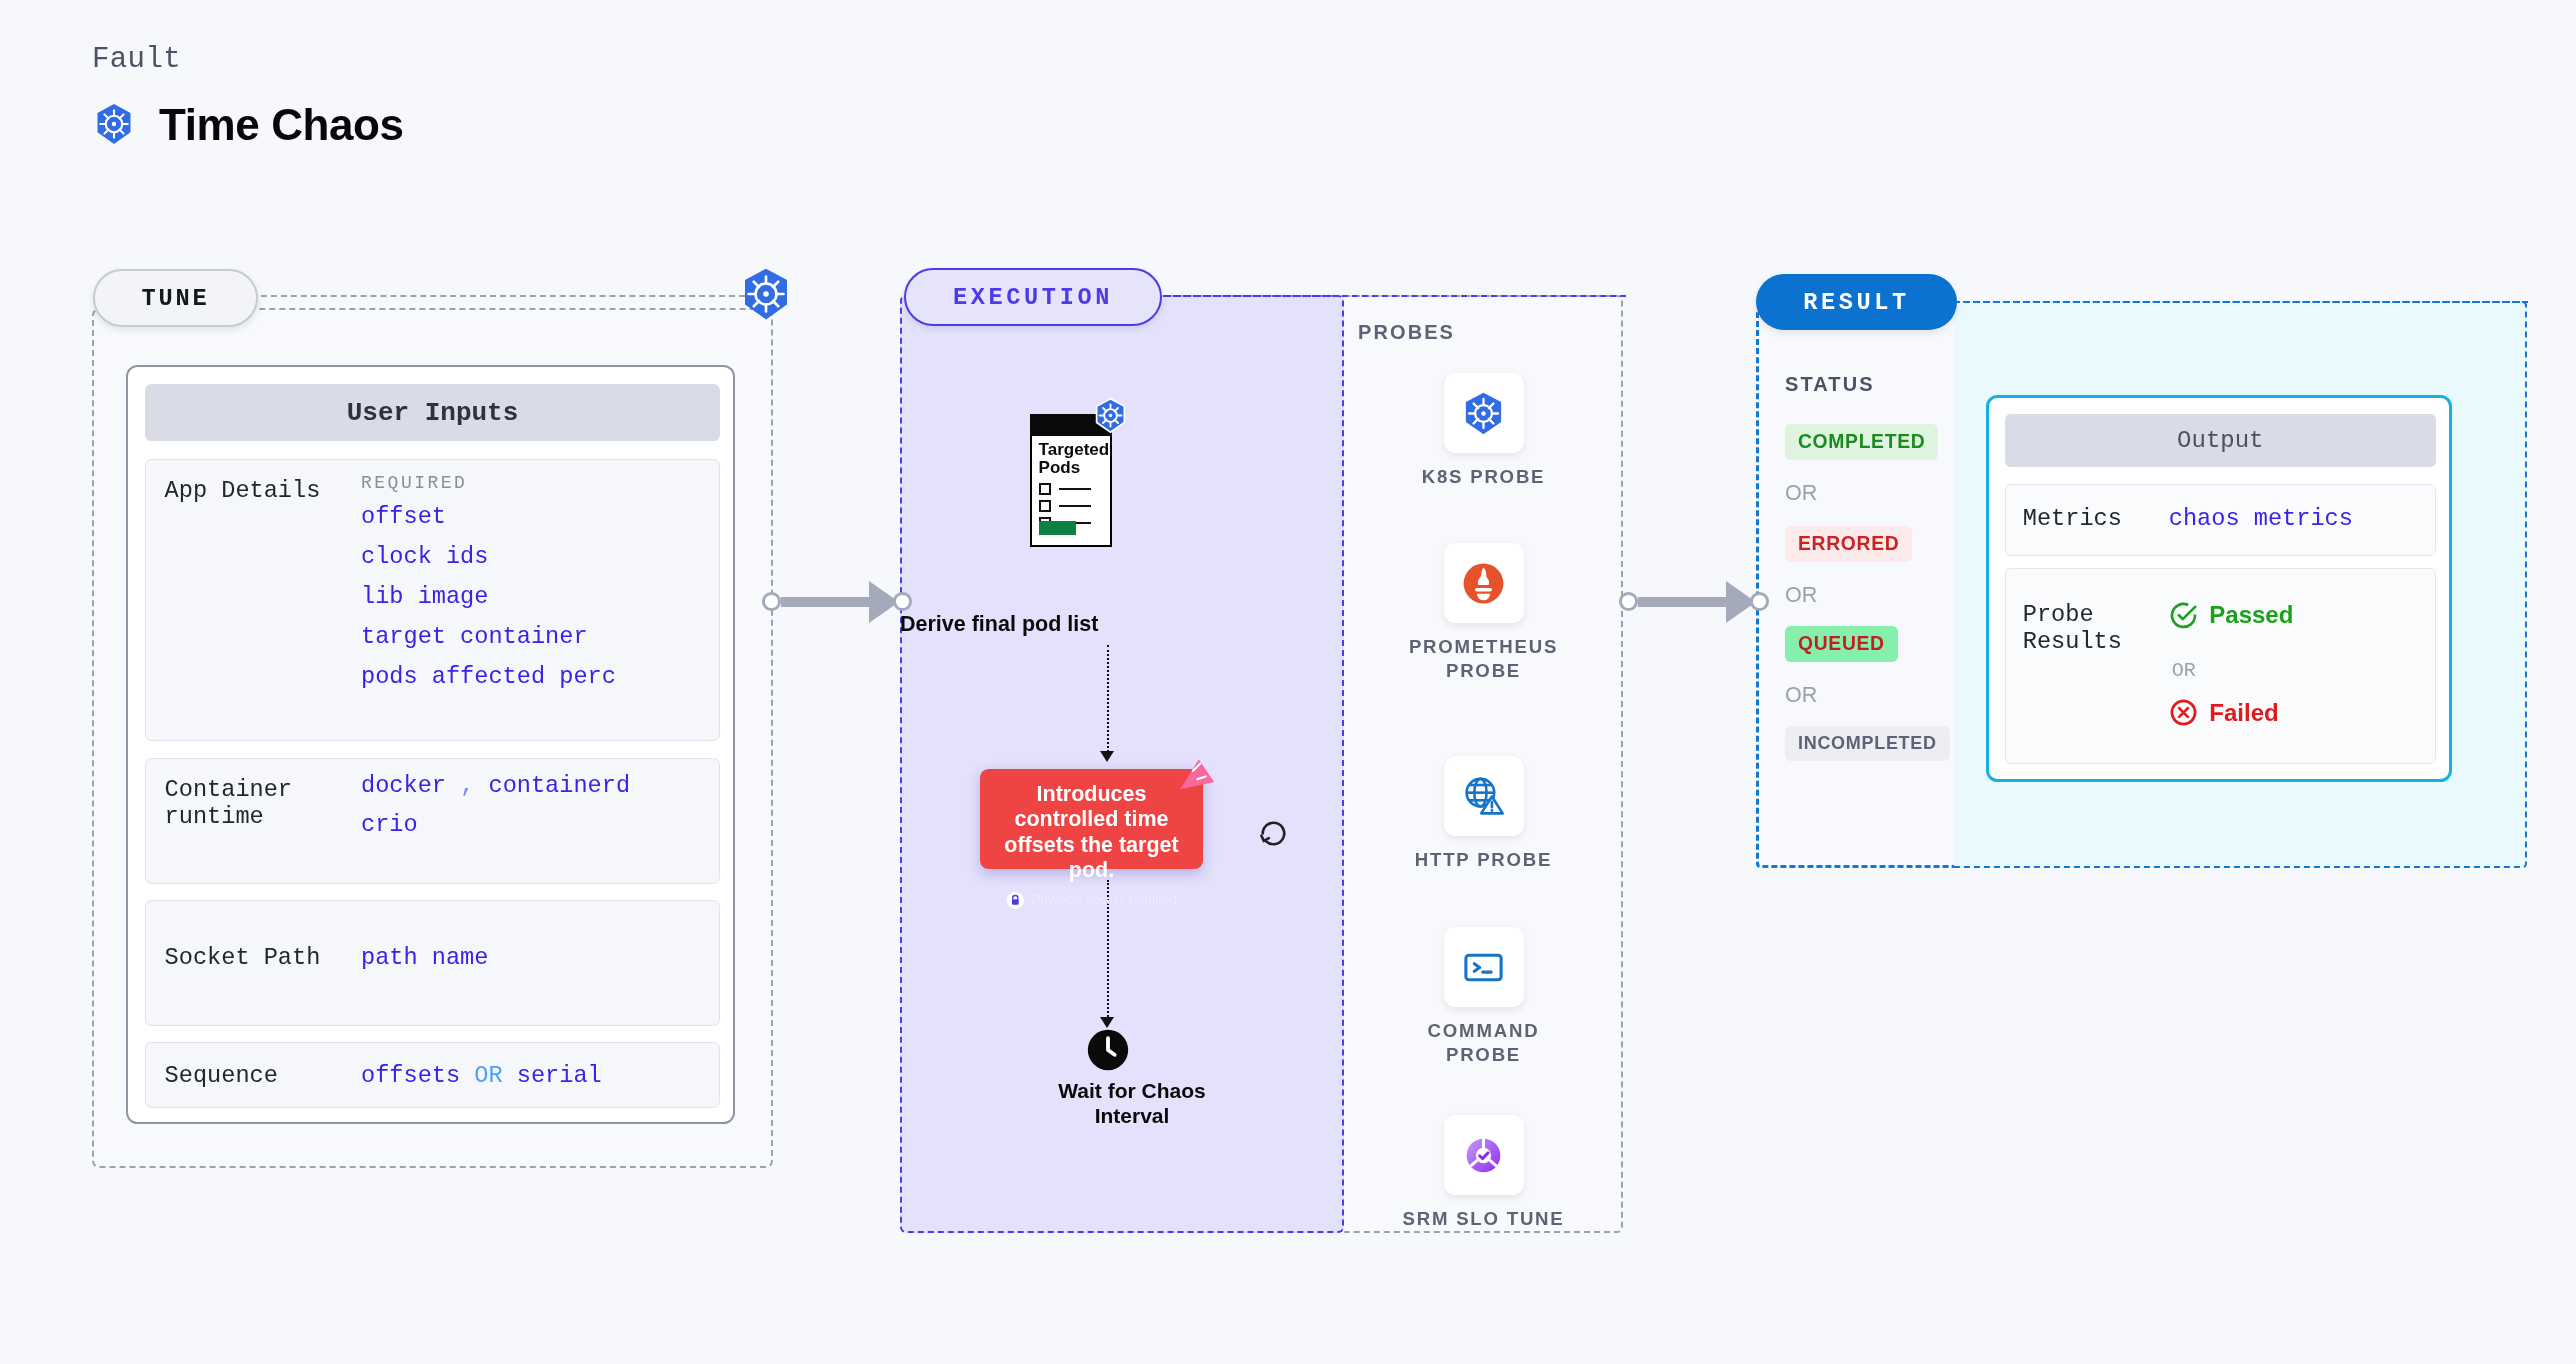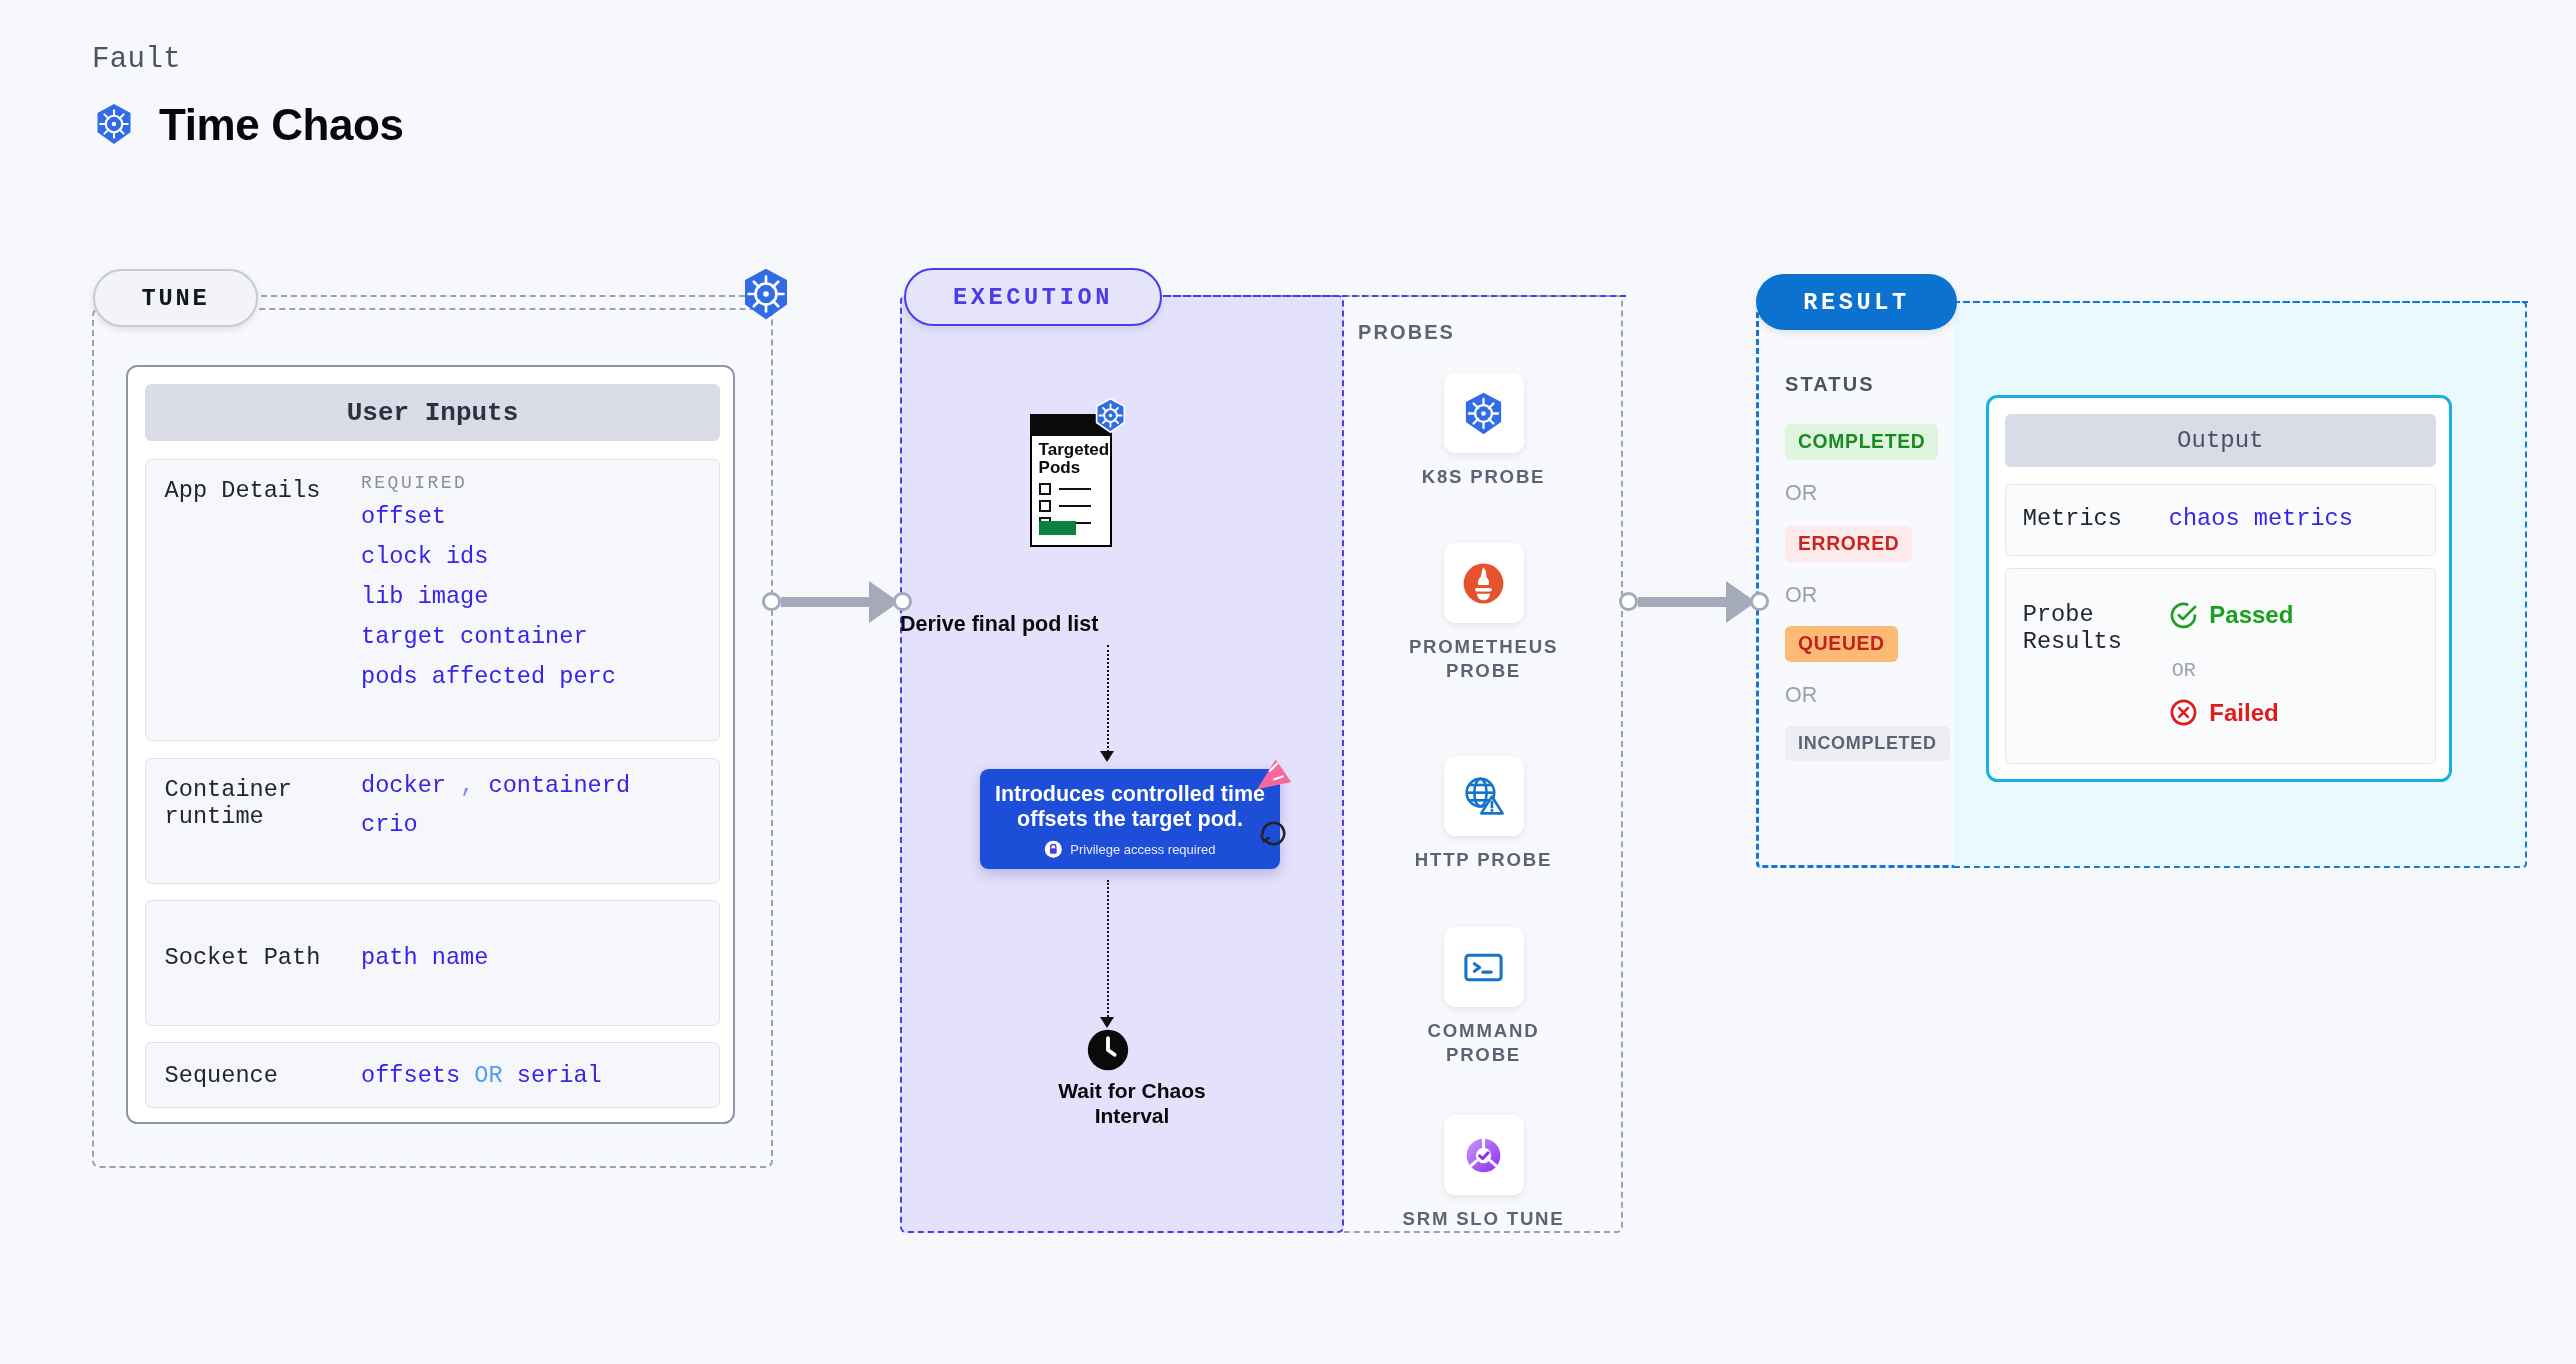--- a/index.html
+++ b/index.html
@@ -65,22 +65,22 @@
   #pods-title{position:absolute;left:8.6px;top:27px;font-size:17px;font-weight:bold;color:#0a0a0a;line-height:1.05;}
   .pods-line{position:absolute;left:8.6px;display:flex;align-items:center;gap:8.6px;}
   .pods-line .box{width:12px;height:12px;border:2.1px solid #111;box-sizing:border-box;}
   .pods-line .dash{width:31.5px;height:2.1px;background:#111;}
   #pods-green{position:absolute;left:8.6px;top:107px;width:37px;height:14.3px;background:#0c8040;}
   #pods-k8s{position:absolute;left:62px;top:-17px;z-index:5;}
   #derive-label{position:absolute;left:900px;top:612px;width:496px;text-align:left;
     font-size:21.5px;font-weight:bold;color:#0a0a0a;}
 
   
-  #callout{position:absolute;left:980px;top:769px;width:300px;height:100px;
-    background:#1d4ed8;border-radius:8.6px;box-sizing:border-box;padding:13px 14.3px 8.6px;z-index:4;
+  #callout{position:absolute;left:980px;top:769px;width:223px;height:100px;
+    background:#ef4444;border-radius:8.6px;box-sizing:border-box;padding:13px 14.3px 8.6px;z-index:4;
     box-shadow:0 4.3px 13px rgba(50,40,180,.25);}
   #callout-text{font-size:21.5px;font-weight:bold;color:#fff;text-align:center;line-height:1.18;}
   #callout-sub{display:flex;align-items:center;justify-content:center;gap:7.2px;margin-top:7.2px;}
   #callout-sub span{font-size:13px;color:#eceaff;}
   #ribbon{position:absolute;right:-13px;top:-11.5px;width:39px;height:34px;z-index:6;}
   #refresh-icon{position:absolute;left:1257px;top:817px;z-index:5;}
 
   
   #clock-icon{position:absolute;left:1086px;top:1028px;z-index:4;}
   #wait-label{position:absolute;left:900px;top:1078px;width:464px;text-align:center;
@@ -414,21 +414,21 @@
 <div class="panel" id="output-panel"></div>
 <div class="leader" style="left:1953px;top:301px;width:575px;border-color:#1278d4;"></div>
 <div class="stage-badge" id="result-badge">RESULT</div>
 
 <div id="status-title">STATUS</div>
 
 <div class="status-badge" style="top:424px;background:#def4de;color:#1b8a20;">COMPLETED</div>
 <div class="or-word" style="top:481px;">OR</div>
 <div class="status-badge" style="top:526px;background:#fdeaea;color:#cc2222;">ERRORED</div>
 <div class="or-word" style="top:583px;">OR</div>
-<div class="status-badge" style="top:626px;background:#fdba74;color:#bf2020;">QUEUED</div>
+<div class="status-badge" style="top:626px;background:#86efac;color:#bf2020;">QUEUED</div>
 <div class="or-word" style="top:683px;">OR</div>
 <div class="status-badge" style="top:726px;background:#eceef4;color:#5c6374;font-size:18px;">INCOMPLETED</div>
 
 <div id="output-card">
   <div id="output-head">Output</div>
 
   <div id="metrics-row">
     <div class="o-label" style="top:20px;">Metrics</div>
     <div class="o-value" style="left:163px;top:20px;">chaos metrics</div>
   </div>

